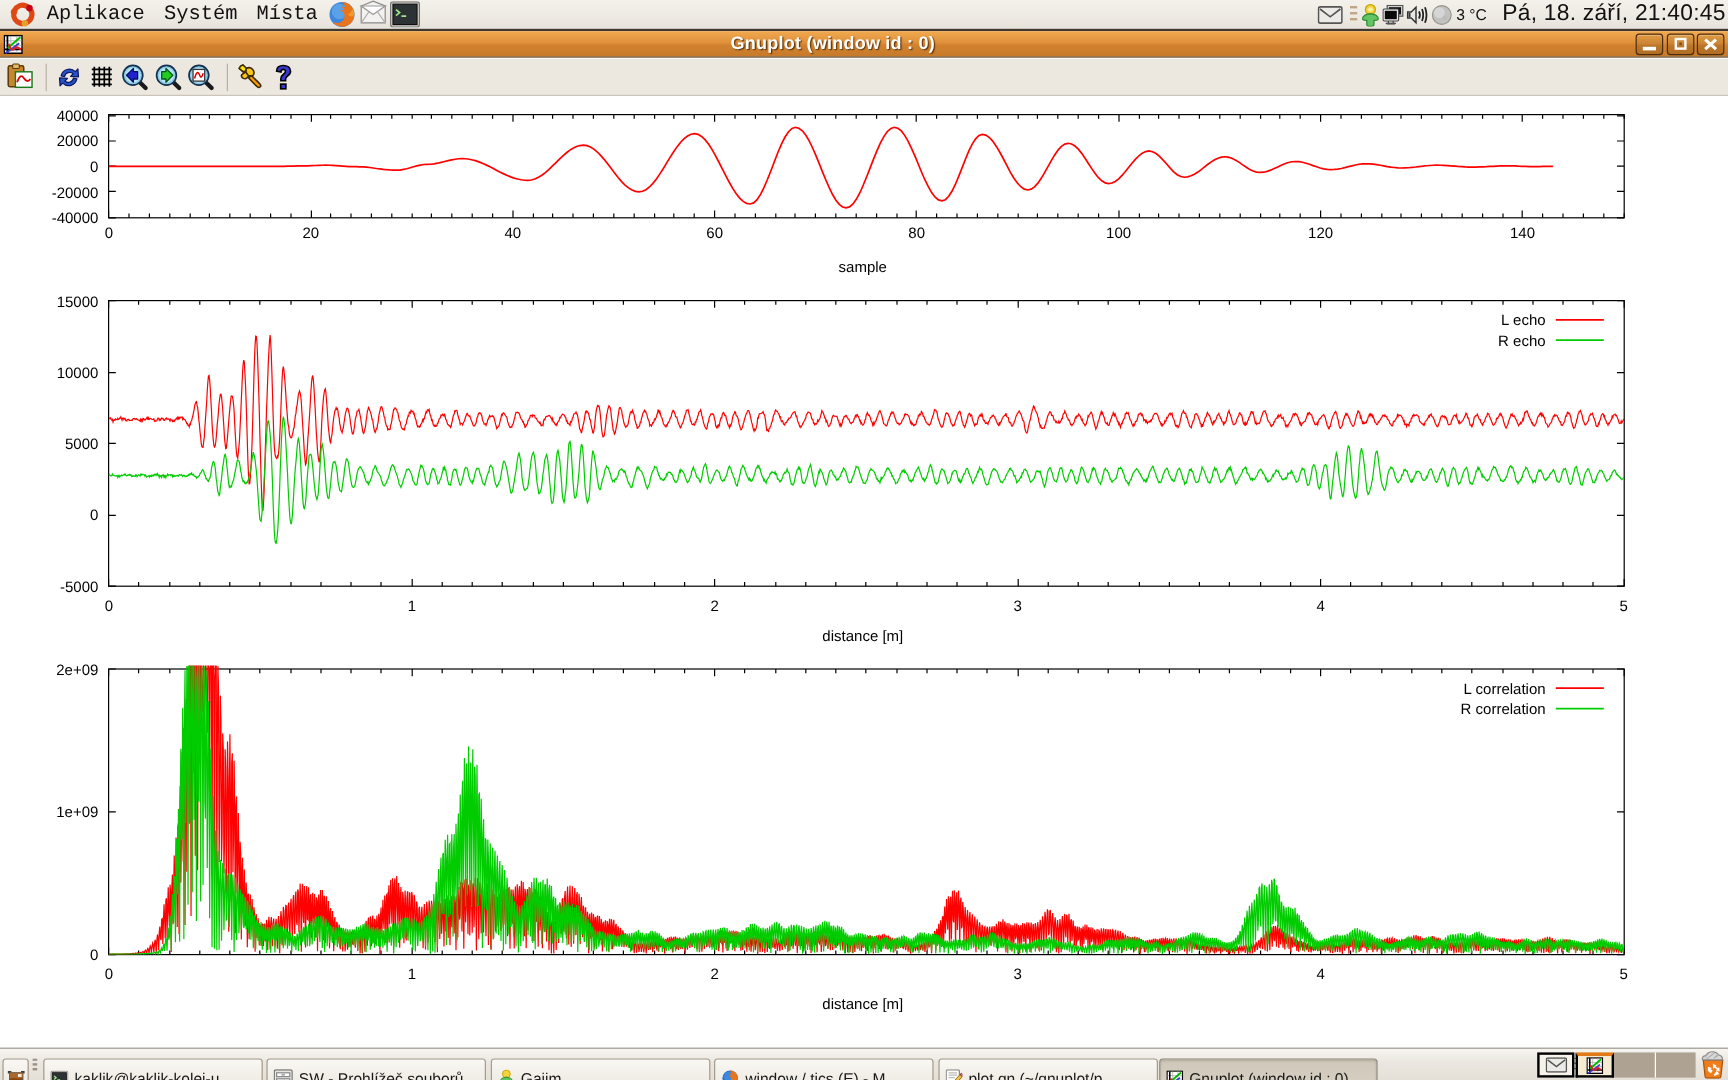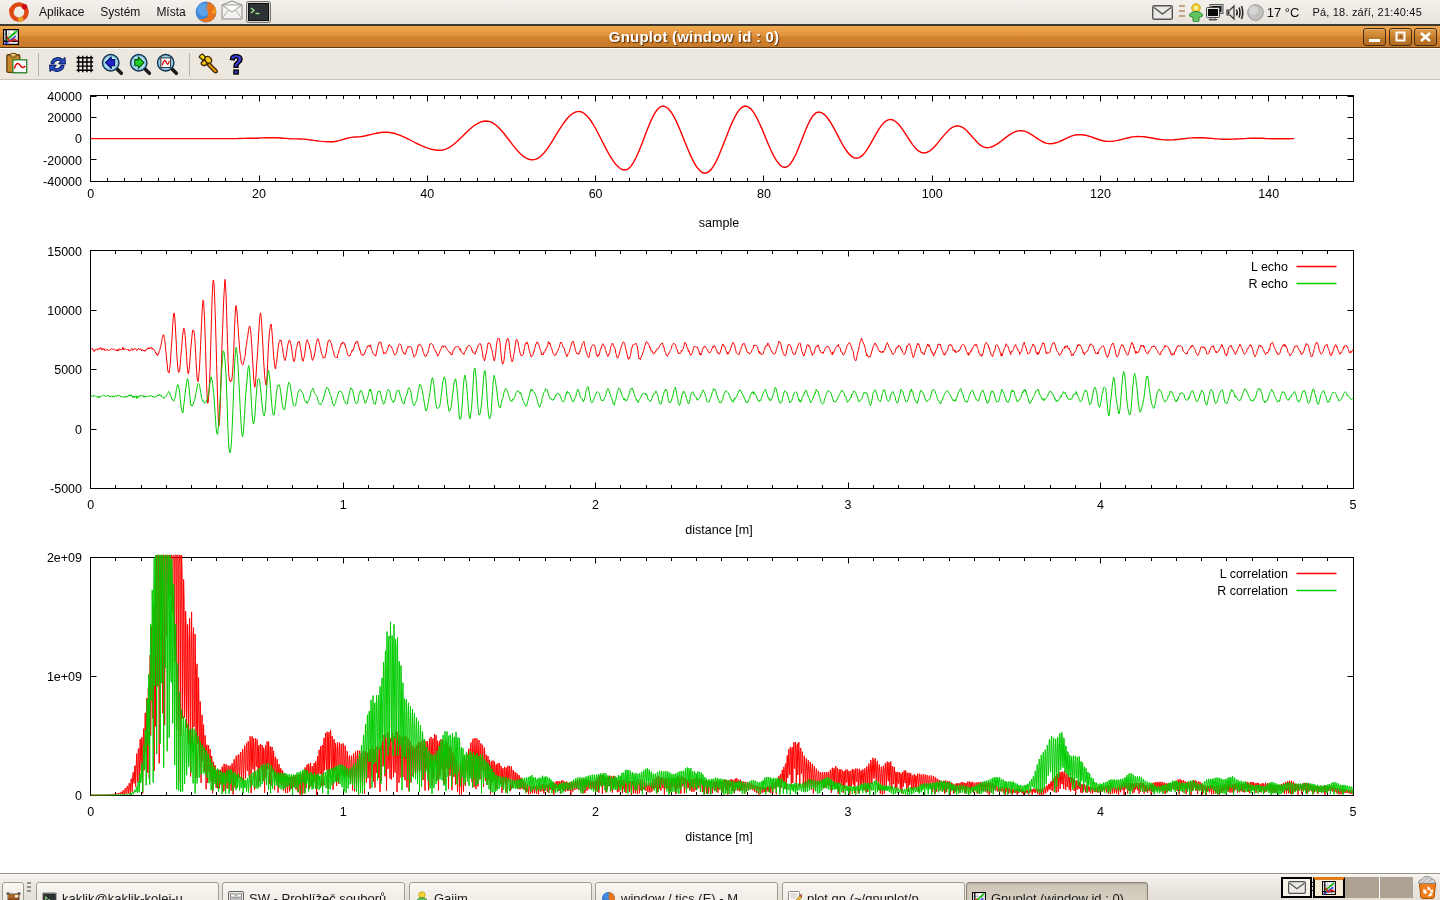--- a/index.html
+++ b/index.html
@@ -1,21 +1,21 @@
 <!DOCTYPE html>
 <html><head><meta charset="utf-8"><style>
 * { margin:0; padding:0; box-sizing:border-box; }
 html,body { width:1440px; height:900px; overflow:hidden; background:#fff;
   font-family:"Liberation Sans", sans-serif; }
 .abs { position:absolute; }
 #panel { position:absolute; left:0; top:0; width:1440px; height:24px;
   background:linear-gradient(#f4f1ec,#ece8e1 70%,#e6e2da); }
 #panel .menus { position:absolute; left:0; top:0; height:24px; display:flex;
   align-items:center; }
-.menuitem { font-size:12px; color:#111; padding:0 8px; }
+.menuitem { font-size:17px; color:#111; padding:0 8px;font-family:Liberation Mono, monospace; }
 .picon { display:flex; align-items:center; justify-content:center; height:24px; }
 #winline { position:absolute; left:0; top:24px; width:1440px; height:2px; background:#3f382e; }
 #titlebar { position:absolute; left:0; top:26px; width:1440px; height:22px;
   background:linear-gradient(#f0a94f,#e0913c 45%,#d2822f 55%,#c67a29);
   border-bottom:1px solid #5f3a11; }
 #titlebar .ticon { position:absolute; left:3px; top:3px; }
 #titlebar .title { position:absolute; left:0; right:52px; top:2px; text-align:center;
   font-size:15px; font-weight:bold; color:#fff; letter-spacing:0.2px; text-shadow:1px 1px 1px rgba(60,30,0,0.8); }
 .wbtn { position:absolute; top:2px; width:23px; height:18px; border:1px solid #4a2c10;
   border-radius:3px; background:linear-gradient(#dd9a43,#cd8634 45%,#bd772a 55%,#b06d24);
@@ -177,22 +177,22 @@
 <path d="M15.5 2q2.5 6.5 0 13" stroke="#222" stroke-width="1.5" fill="none"></path>
 </svg>
       </div>
   <div class="picon" style="margin-left:2px">
         <svg width="17" height="17" viewBox="0 0 17 17">
 <circle cx="8.5" cy="8.5" r="7.8" fill="#c2c2c0" stroke="#959590"></circle>
 <circle cx="6.5" cy="6.5" r="4.5" fill="#d6d6d6"></circle>
 <circle cx="11" cy="11" r="2" fill="#bdbdbd"></circle>
 </svg>
       </div>
-  <div style="font-size:13px;color:#111;margin-left:3px">17 °C</div>
-  <div style="font-size:11px;letter-spacing:0.2px;color:#111;margin-left:13px;margin-right:18px">Pá, 18. září, 21:40:45</div>
+  <div style="font-size:13px;color:#111;margin-left:3px">3 °C</div>
+  <div style="font-size:19px;letter-spacing:0.2px;color:#111;margin-left:13px;margin-right:2px">Pá, 18. září, 21:40:45</div>
  </div>
 </div>
 <div id="winline"></div>
 <div id="titlebar">
  <div class="ticon"><svg width="16" height="16" viewBox="0 0 16 16">
 <rect x="0.6" y="0.6" width="14.8" height="14.8" fill="#fff" stroke="#000" stroke-width="1.3"></rect>
 <path d="M6 1v14M11 1v14M1 5h14M1 9h14" stroke="#aaa" stroke-width="0.7"></path>
 <path d="M3.2 1v14M1 12.2h14" stroke="#000" stroke-width="1.5"></path>
 <path d="M3.5 11 14 2" stroke="#00b800" stroke-width="1.7" fill="none"></path>
 <path d="M1.5 15.5 13 7" stroke="#3b3bd0" stroke-width="1.5" fill="none"></path>

